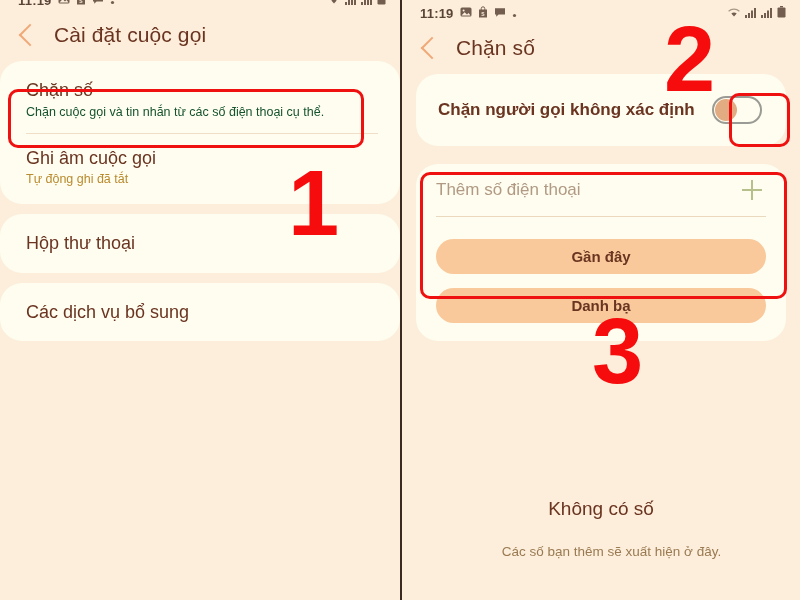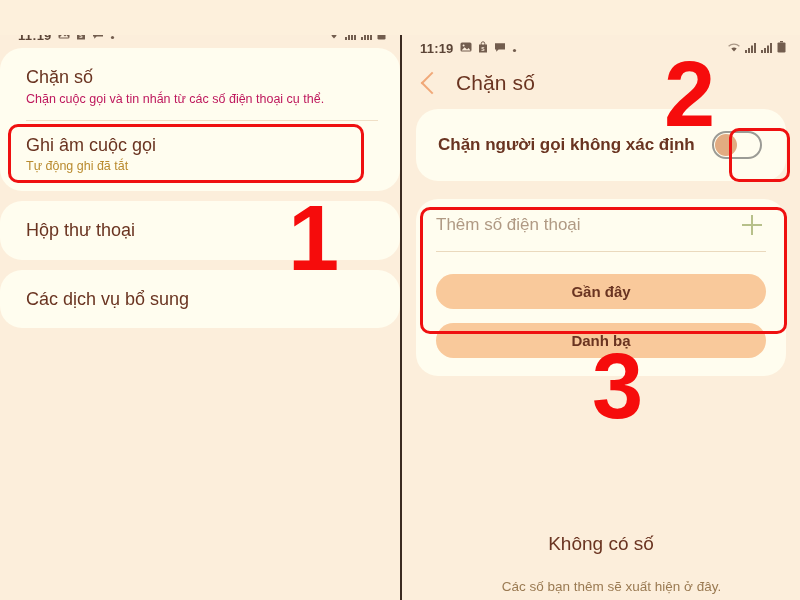--- a/index.html
+++ b/index.html
@@ -6,21 +6,20 @@
   html, body {
     width: 800px; height: 600px;
     overflow: hidden;
     font-family: "Liberation Sans", sans-serif;
     background: #fdf0dc;
   }
   .screen {
     position: relative;
     width: 800px; height: 464px;
     display: flex;
-    margin-top: 35px;
   }
 
   
   .panel {
     position: relative;
     height: 600px;
     background: #fceedb;
     overflow: hidden;
   }
   .panel-left  { width: 400px; }
@@ -79,21 +78,21 @@
     position: absolute; top: 0; left: 26px; right: 22px;
     height: 1px; background: #f0dfc6;
   }
   .row-title {
     font-size: 18px;
     color: #6a3421;
     line-height: 1.25;
   }
   .row-sub {
     font-size: 12.5px;
-    color: #be185d;
+    color: #14532d;
     margin-top: 3px;
   }
   .row-sub.warm { color: #b98a2e; }
 
   
   .toggle-row {
     display: flex; align-items: center;
     padding: 18px 24px 18px 22px;
   }
   .toggle-label {
@@ -239,20 +238,24 @@
         </span>
         <span class="sb-ico">
           <svg width="9" height="12" viewBox="0 0 9 12">
               <rect x="3" y="0" width="3" height="1.4" fill="#5b4436"></rect>
               <rect x="0.5" y="1.4" width="8" height="10" rx="1.2" fill="#5b4436"></rect>
             </svg>
         </span>
       </div>
     </div>
 
+    <div class="appbar">
+      <span class="back-chevron"></span>
+      <span class="appbar-title">Cài đặt cuộc gọi</span>
+    </div>
 
     <div class="card">
       <div class="row">
         <div class="row-title">Chặn số</div>
         <div class="row-sub">Chặn cuộc gọi và tin nhắn từ các số điện thoại cụ thể.</div>
       </div>
       <div class="row">
         <div class="row-title">Ghi âm cuộc gọi</div>
         <div class="row-sub warm">Tự động ghi đã tắt</div>
       </div>

